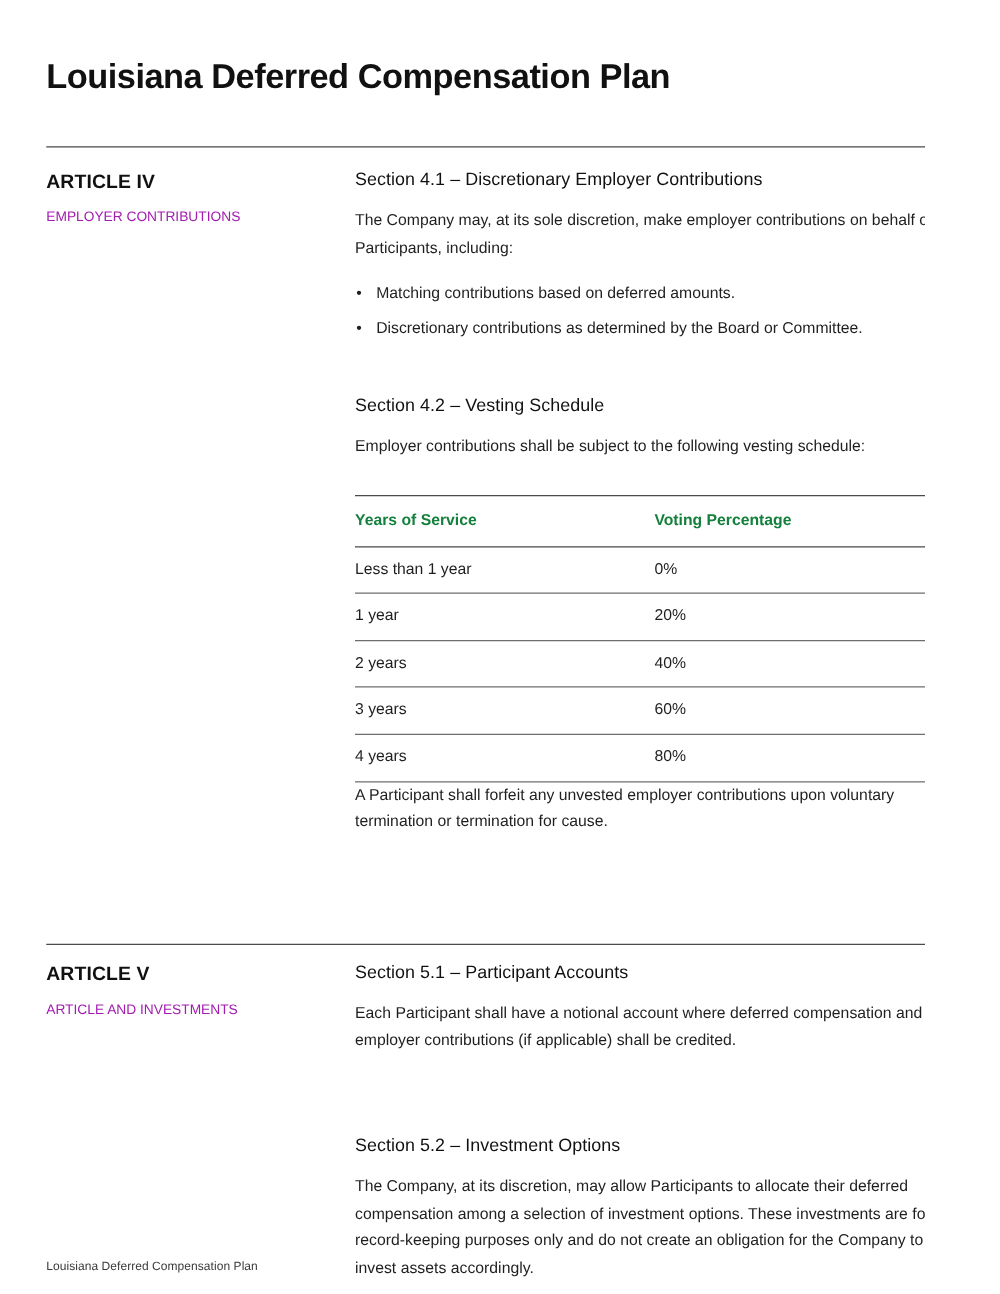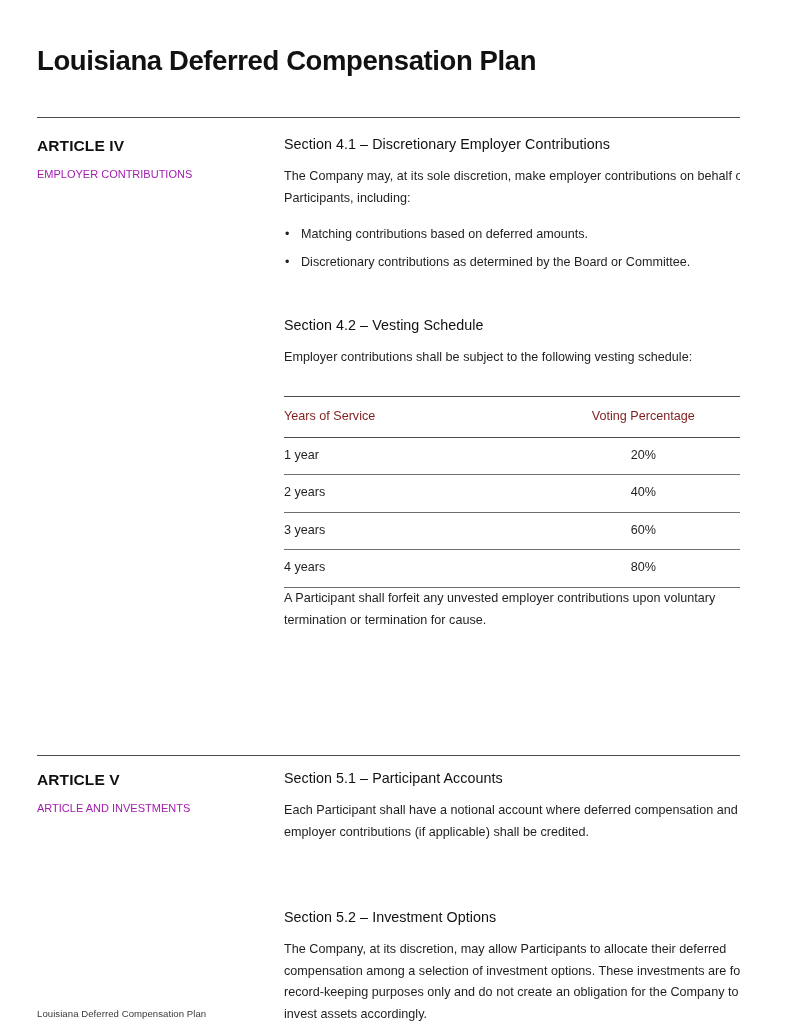--- a/index.html
+++ b/index.html
@@ -128,28 +128,28 @@
   table.vesting th,
   table.vesting td {
     font-size: 12.6px;
     line-height: 1.4;
     color: #1f1f1f;
     padding: 9px 0 10px 0;
     text-align: left;
     vertical-align: middle;
   }
   table.vesting th {
-    font-weight: normal;
-    color: #7f1d1d;
+    font-weight: bold;
+    color: #15803d;
     padding-top: 11px;
     padding-bottom: 11px;
   }
   table.vesting th.right,
   table.vesting td.right {
-    text-align: center;
+    text-align: left;
   }
   table.vesting thead tr {
     border-top: 1px solid #4a4a4a;
     border-bottom: 1px solid #4a4a4a;
   }
   table.vesting tbody tr {
     border-bottom: 1px solid #6e6e6e;
   }
 
   .after-table {
@@ -205,20 +205,24 @@
 
     <table class="vesting">
       <thead>
         <tr>
           <th>Years of Service</th>
           <th class="right">Voting Percentage</th>
         </tr>
       </thead>
       <tbody>
         <tr>
+          <td>Less than 1 year</td>
+          <td class="right">0%</td>
+        </tr>
+        <tr>
           <td>1 year</td>
           <td class="right">20%</td>
         </tr>
         <tr>
           <td>2 years</td>
           <td class="right">40%</td>
         </tr>
         <tr>
           <td>3 years</td>
           <td class="right">60%</td>

